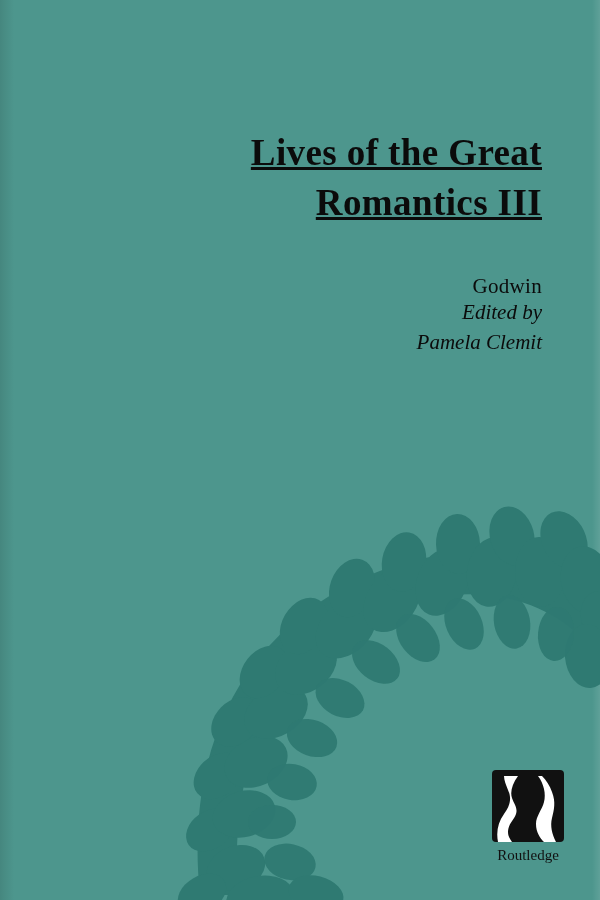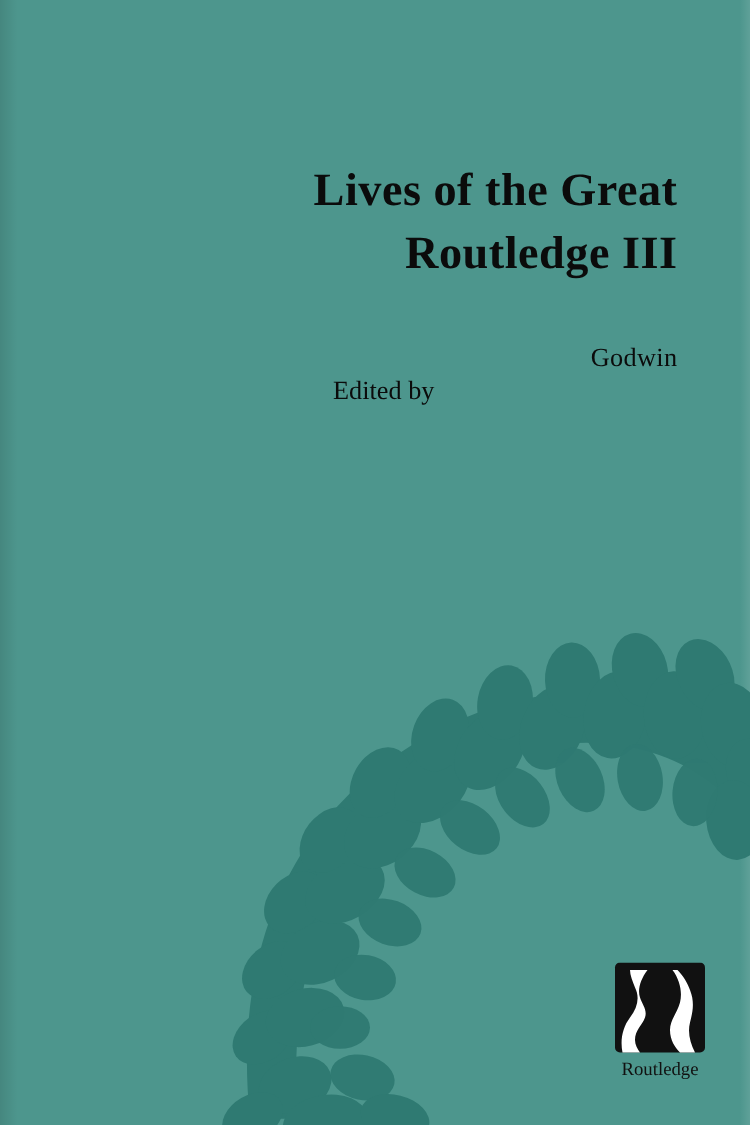--- a/index.html
+++ b/index.html
@@ -50,39 +50,41 @@
     width: 470px;
     text-align: right;
   }
   .title-line {
     color: #0b0b0b;
     font-size: 37px;
     line-height: 1.34;
     font-weight: bold;
     letter-spacing: 0.4px;
     white-space: nowrap;
+    text-decoration: underline;
   }
   .subtitle {
     position: absolute;
     top: 240px;
     right: 58px;
     width: 470px;
     text-align: right;
     color: #0b0b0b;
     font-size: 21px;
     letter-spacing: 0.3px;
     margin-top: 34px;
   }
   .editor-block {
     position: absolute;
     top: 297px;
     right: 58px;
     width: 470px;
-    text-align: center;
+    text-align: right;
     color: #0b0b0b;
+    font-style: italic;
   }
   .editor-label {
     font-size: 21px;
     line-height: 1.45;
   }
   .editor-name {
     font-size: 21px;
     line-height: 1.45;
   }
 
@@ -155,27 +157,28 @@
           <ellipse cx="120" cy="428" rx="34" ry="22" transform="rotate(-10 120 428)"></ellipse>
           <ellipse cx="176" cy="424" rx="28" ry="18" transform="rotate(14 176 424)"></ellipse>
           <ellipse cx="62" cy="424" rx="26" ry="18" transform="rotate(-30 62 424)"></ellipse>
         </g>
       </g>
     </svg>
   </div>
 
   <div class="title-block">
     <div class="title-line">Lives of the Great</div>
-    <div class="title-line">Routledge III</div>
+    <div class="title-line">Romantics III</div>
   </div>
 
   <div class="subtitle">Godwin</div>
 
   <div class="editor-block">
     <div class="editor-label">Edited by</div>
+    <div class="editor-name">Pamela Clemit</div>
   </div>
 
   <div class="logo">
     <svg viewBox="0 0 112 96" xmlns="http://www.w3.org/2000/svg" aria-hidden="true">
 
       <rect x="40" y="0" width="72" height="72" rx="4" fill="#111111"></rect>
       <path d="M66,6 C60,14 58,22 60,28 C62,34 66,38 64,44 C62,50 56,54 56,62 C56,66 58,69 60,72
                L46,72 C44,62 46,52 52,44 C58,36 60,28 56,20 C54,15 52,10 52,6 Z" fill="#ffffff"></path>
       <path d="M86,6 C92,14 94,24 92,32 C90,40 84,46 84,54 C84,62 88,68 92,72 L104,72
                C100,64 98,56 100,48 C102,40 104,32 100,22 C98,16 94,10 90,6 Z" fill="#ffffff"></path>

